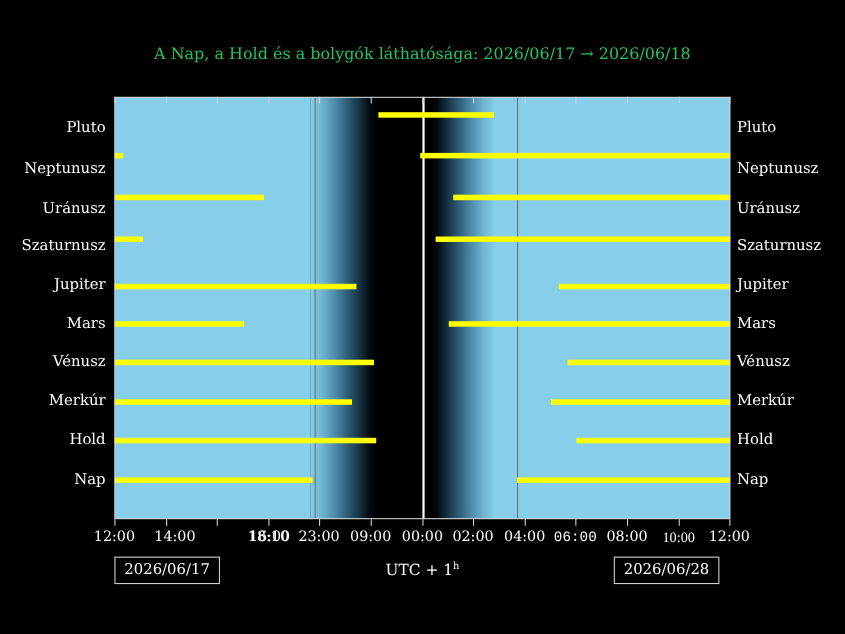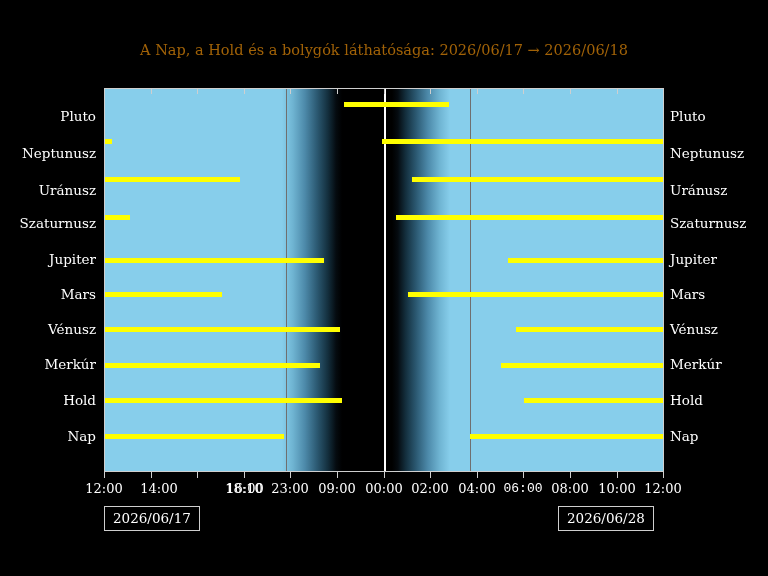--- a/index.html
+++ b/index.html
@@ -16,21 +16,21 @@
     color: #ffffff;
     overflow: hidden;
   }
   #title {
     position: absolute;
     left: 0;
     top: 42px;
     width: 768px;
     text-align: center;
     font-size: 14.5px;
-    color: #a16207;
+    color: #22c55e;
     white-space: nowrap;
   }
   
   #plot {
     position: absolute;
     left: 104px;
     top: 88px;
     width: 560px;
     height: 384px;
     background: #000000;
@@ -238,20 +238,21 @@
   <div class="xticklabel" style="left:129px; width:60px;">14:00</div>
   <div class="xticklabel" style="left:167px; width:60px;margin-left:48px;">16:00</div>
   <div class="xticklabel" style="left:214px; width:60px;">18:10</div>
   <div class="xticklabel" style="left:260px; width:60px;">23:00</div>
   <div class="xticklabel" style="left:307px; width:60px;">09:00</div>
   <div class="xticklabel" style="left:354px; width:60px;">00:00</div>
   <div class="xticklabel" style="left:400px; width:60px;">02:00</div>
   <div class="xticklabel" style="left:447px; width:60px;">04:00</div>
   <div class="xticklabel" style="left:493px; width:60px;font-family:Liberation Mono, monospace;">06:00</div>
   <div class="xticklabel" style="left:540px; width:60px;">08:00</div>
-  <div class="xticklabel" style="left:587px; width:60px;">10:00</div>
+  <div class="xticklabel" style="left:587px; width:60px;font-family:Liberation Serif, serif;">10:00</div>
   <div class="xticklabel" style="left:633px; width:60px;">12:00</div>
 
   <div class="datebox" style="left:104px;">2026/06/17</div>
   <div class="datebox" style="left:558px;">2026/06/28</div>
 
+  <div id="tzlabel"><span>UTC + 1</span><sup>h</sup></div>
 
 </div>
 
 </body></html>

